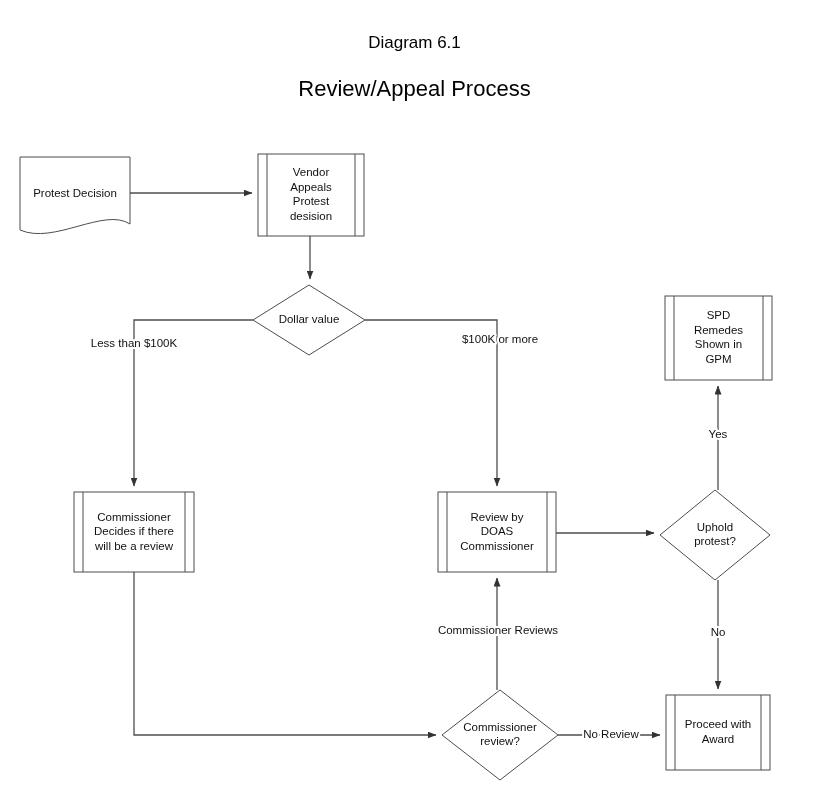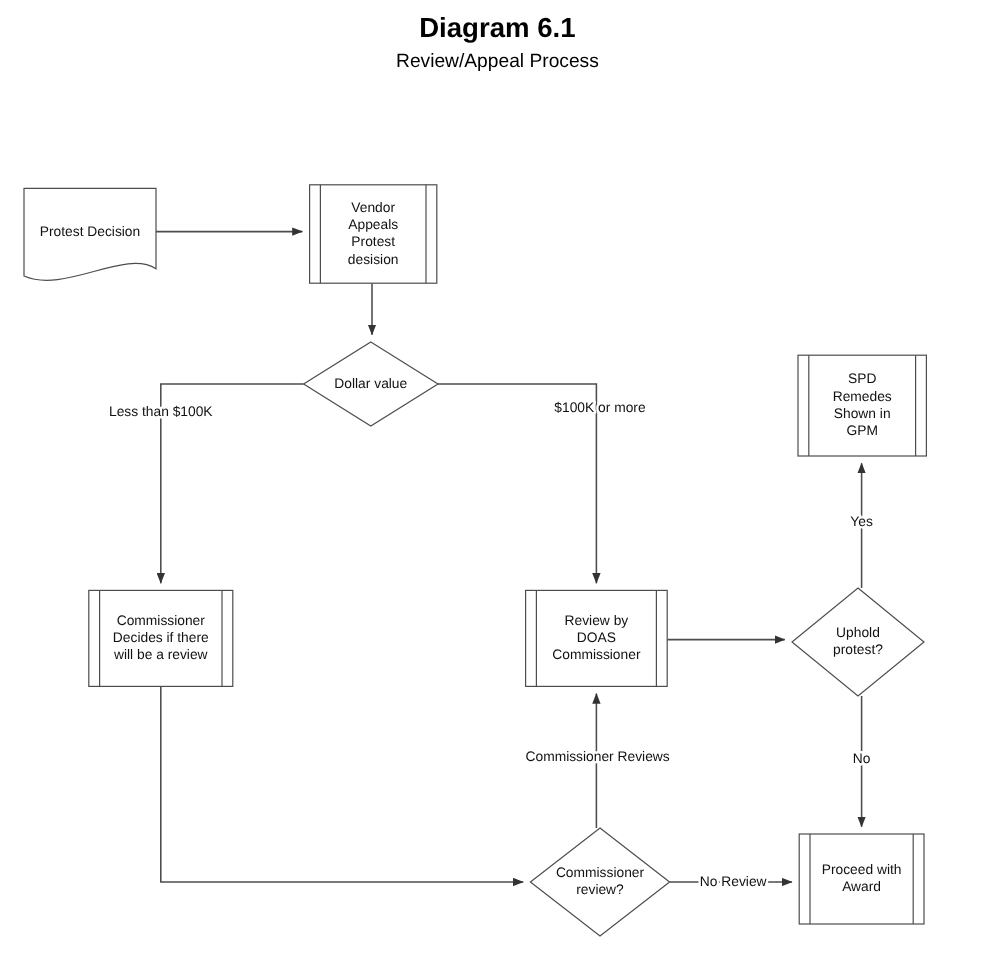--- a/index.html
+++ b/index.html
@@ -21,29 +21,30 @@
     height: 811px;
   }
   .title-block {
     position: absolute;
     top: 0;
     left: 0;
     width: 829px;
     text-align: center;
   }
   .title-main {
-    font-size: 23px;
+    font-size: 17px;
     line-height: 30px;
-    margin-top: 8px;
+    margin-top: 28px;
     color: #000;
-    font-weight: 700;
+    font-weight: 400;
   }
   .title-sub {
-    font-size: 16px;
+    font-size: 22px;
     line-height: 28px;
+    margin-top: 17px;
     color: #000;
     font-weight: 400;
   }
   svg.flow {
     position: absolute;
     top: 0;
     left: 0;
     width: 829px;
     height: 811px;
   }

